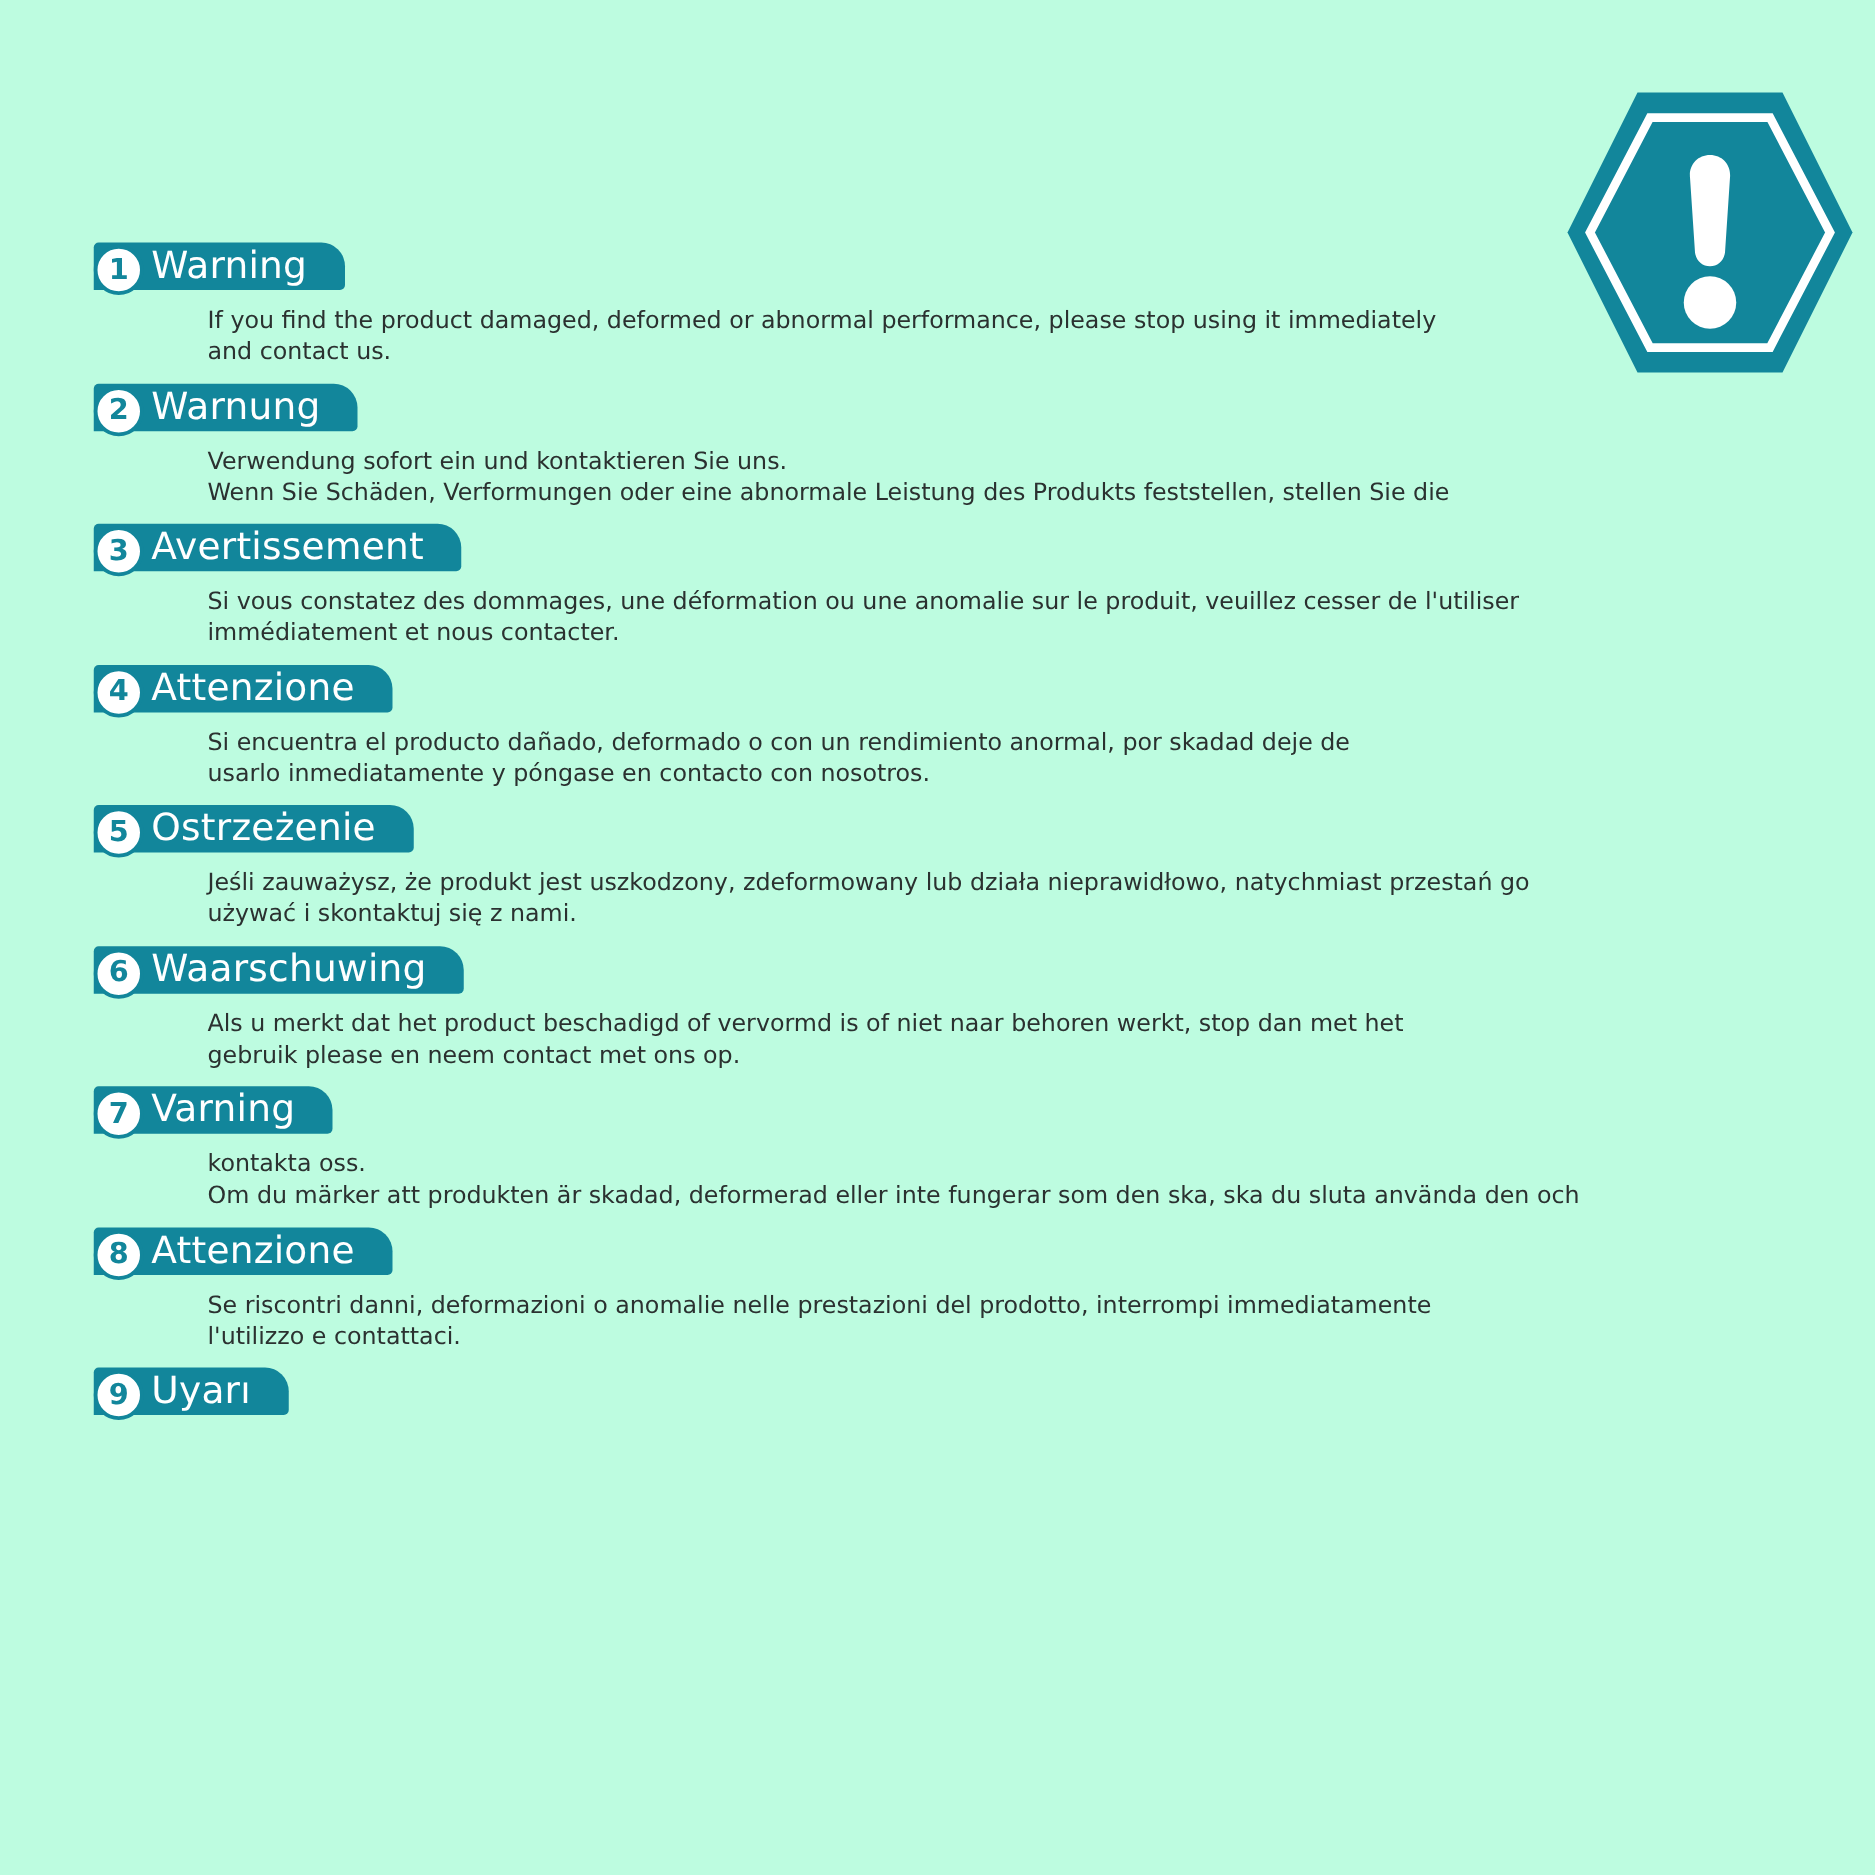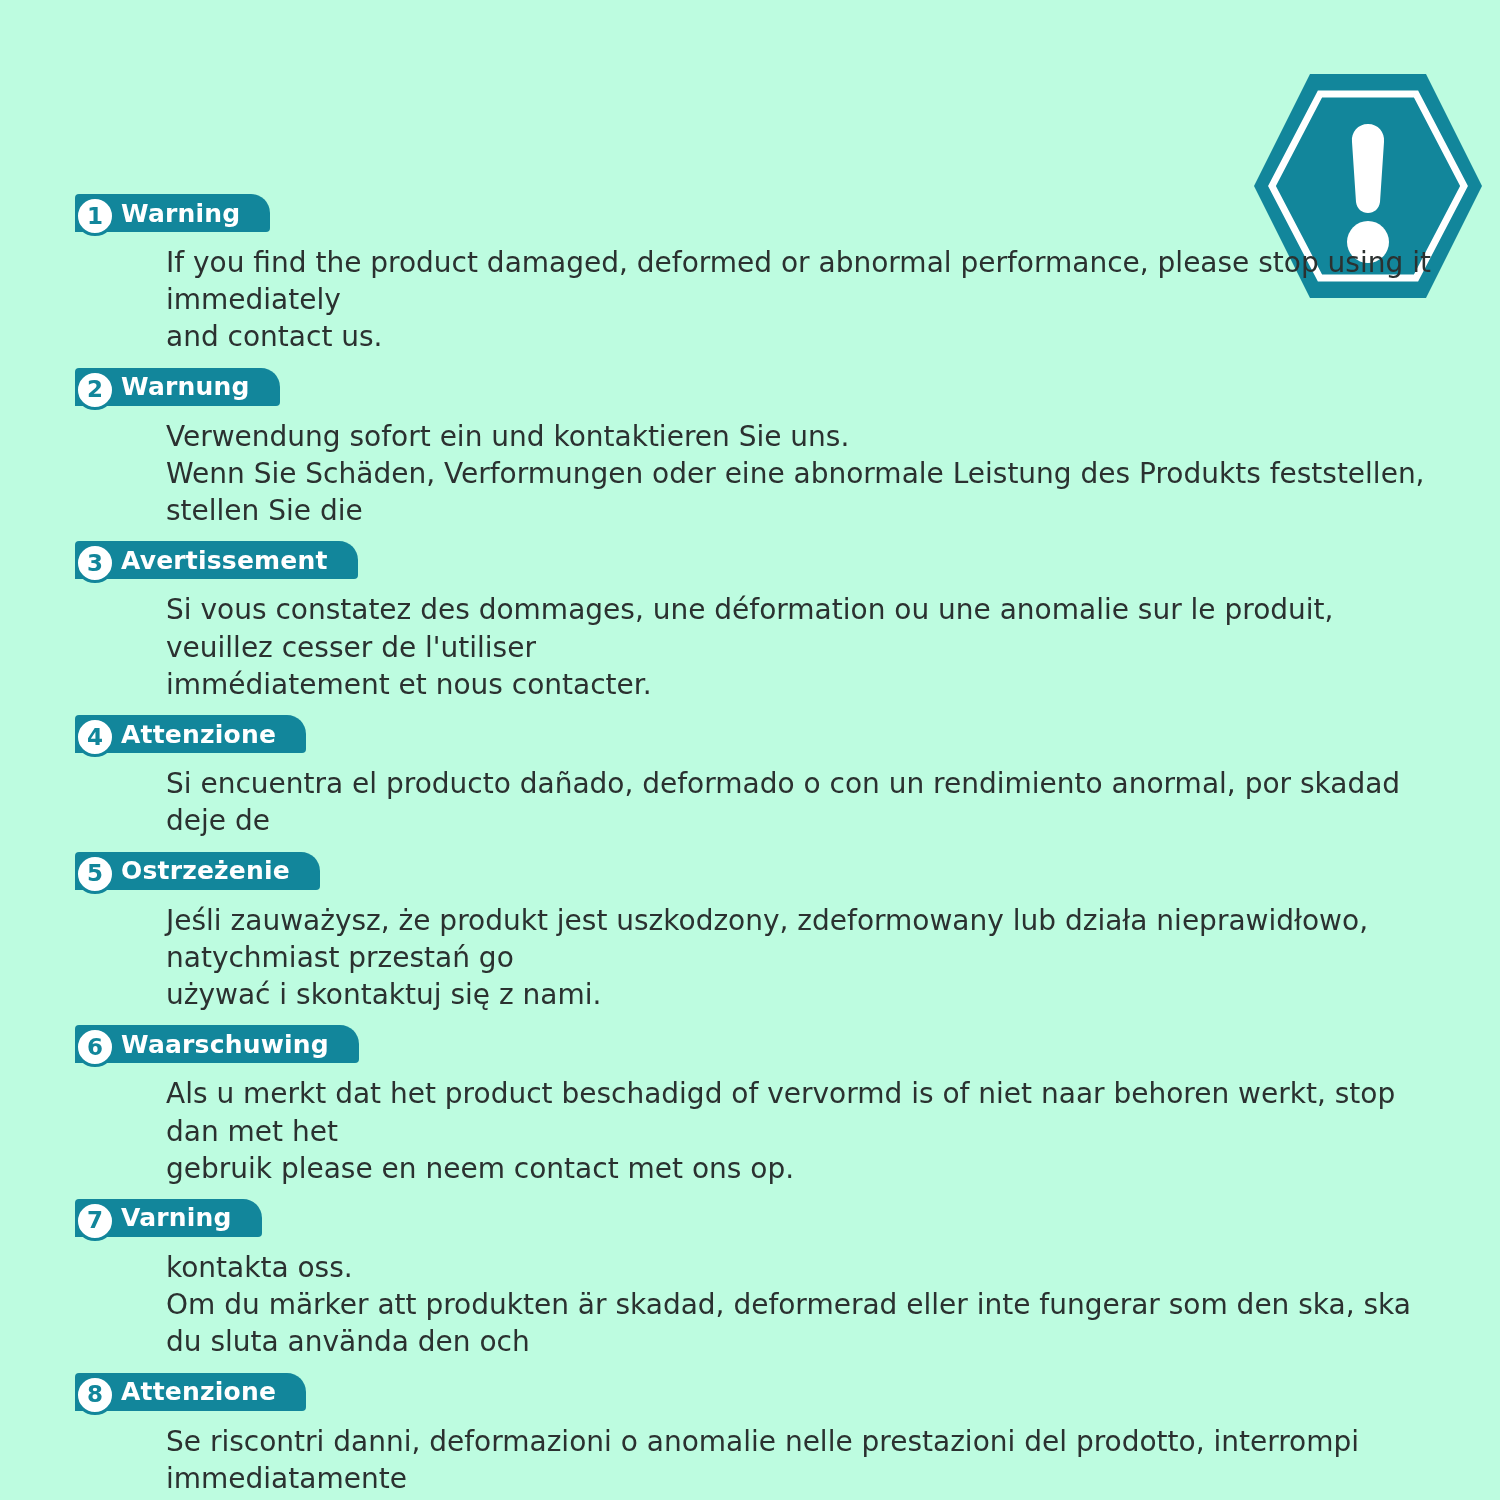--- a/index.html
+++ b/index.html
@@ -53,22 +53,22 @@
     background: #12869b;
     padding-left: 46px;
     padding-right: 30px;
     border-top-right-radius: 19px;
     border-bottom-right-radius: 4px;
     border-top-left-radius: 4px;
     margin-left: 13px;
   }
   .badge-label {
     color: #ffffff;
-    font-size: 25px;
-    font-weight: bold;
+    font-size: 30px;
+    font-weight: normal;
     letter-spacing: 0.2px;
     line-height: 1;
     white-space: nowrap;
   }
   .badge-number-circle {
     position: absolute;
     left: 0;
     top: 2px;
     width: 40px;
     height: 40px;
@@ -82,21 +82,21 @@
     z-index: 3;
   }
   .badge-number {
     color: #12869b;
     font-size: 23px;
     font-weight: bold;
     line-height: 1;
   }
   .warning-text {
     color: #2b3130;
-    font-size: 28px;
+    font-size: 19px;
     line-height: 1.33;
     margin: 8px 0 0 104px;
     max-width: 1310px;
   }
   .warning-text .ln { display: block; }
 </style>
 </head>
 <body>
 
 <div id="page">
@@ -161,20 +161,21 @@
       <div class="badge-row">
         <div class="badge-banner">
           <div class="badge-number-circle">
             <span class="badge-number">4</span>
           </div>
           <span class="badge-label">Attenzione</span>
         </div>
       </div>
       <div class="warning-text">
         <span class="ln">Si encuentra el producto dañado, deformado o con un rendimiento anormal, por skadad deje de</span>
+        <span class="ln">usarlo inmediatamente y póngase en contacto con nosotros.</span>
       </div>
     </div>
 
     <div class="warning-block">
       <div class="badge-row">
         <div class="badge-banner">
           <div class="badge-number-circle">
             <span class="badge-number">5</span>
           </div>
           <span class="badge-label">Ostrzeżenie</span>

